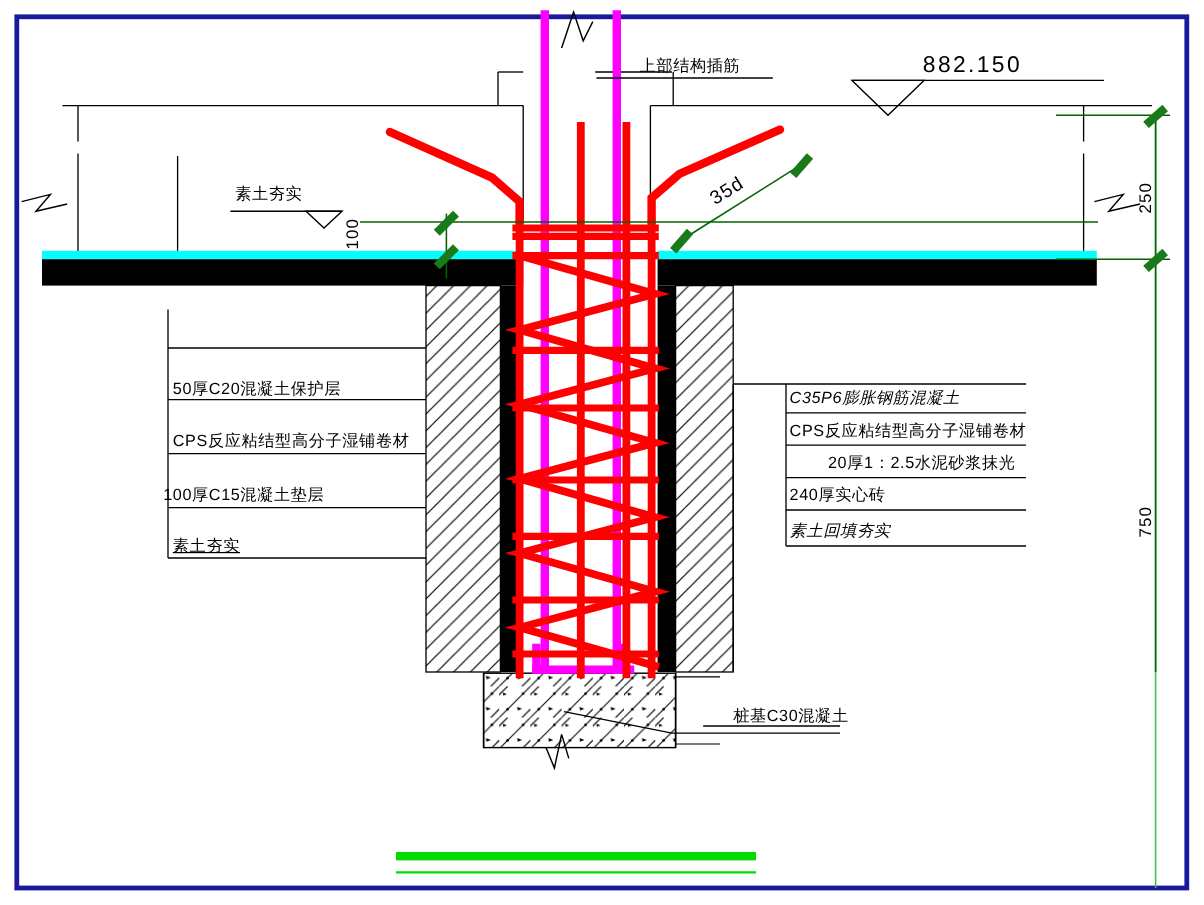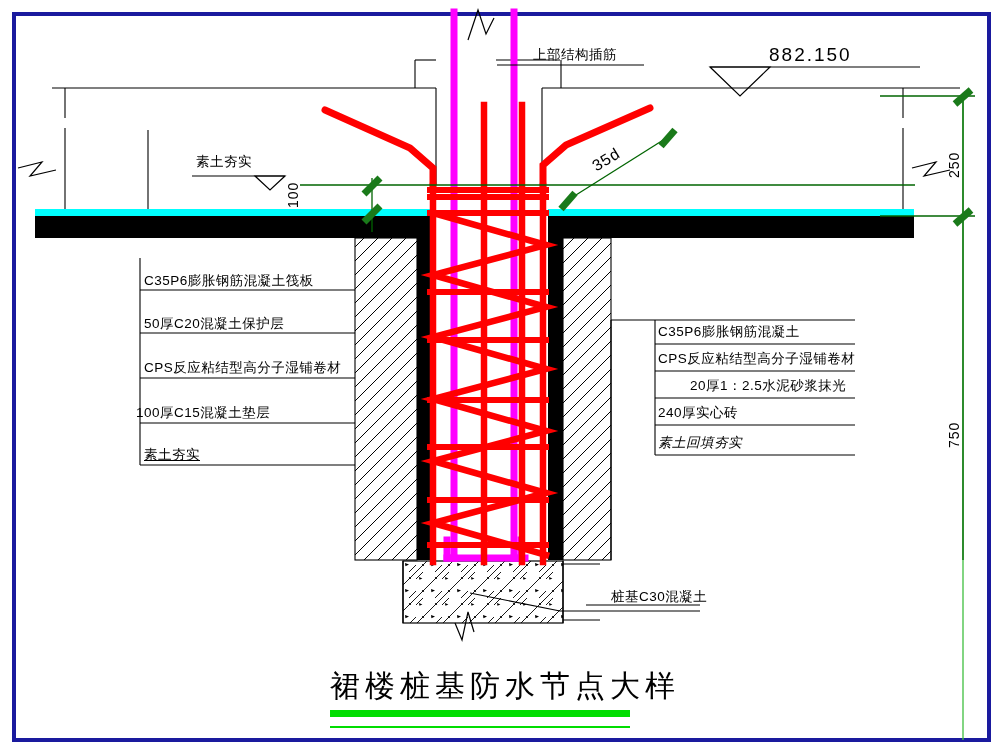--- a/index.html
+++ b/index.html
@@ -220,27 +220,25 @@
   <div class="lbl cnote" style="left:589px;top:588px;margin-left:22px;">桩基C30混凝土</div>
 
   <div class="lbl dim rot90" style="left:285px;top:208px;">100</div>
 
   <div class="lbl dim rot90" style="left:946px;top:178px;">250</div>
 
   <div class="lbl dim rot90" style="left:946px;top:448px;">750</div>
 
   <div class="lbl dim" style="left:589px;top:160px;transform:rotate(-32deg);transform-origin:left top;font-size:16px;">35d</div>
 
-  <div class="lbl cnote" style="left:144px;top:272px;">C35P6膨胀钢筋混凝土筏板</div>
   <div class="lbl cnote" style="left:144px;top:315px;">50厚C20混凝土保护层</div>
   <div class="lbl cnote" style="left:144px;top:359px;">CPS反应粘结型高分子湿铺卷材</div>
   <div class="lbl cnote" style="left:136px;top:404px;">100厚C15混凝土垫层</div>
   <div class="lbl cnote" style="left:144px;top:446px;text-decoration:underline;">素土夯实</div>
 
-  <div class="lbl cnote" style="left:658px;top:323px;">C35P6膨胀钢筋混凝土</div>
+  <div class="lbl cnote" style="left:658px;top:323px;font-style:italic;">C35P6膨胀钢筋混凝土</div>
   <div class="lbl cnote" style="left:658px;top:350px;">CPS反应粘结型高分子湿铺卷材</div>
   <div class="lbl cnote" style="left:690px;top:377px;text-align:right;">20厚1：2.5水泥砂浆抹光</div>
   <div class="lbl cnote" style="left:658px;top:404px;">240厚实心砖</div>
   <div class="lbl cnote" style="left:658px;top:434px;font-style:italic;">素土回填夯实</div>
 
-  <div class="lbl title" style="left:330px;top:666px;">裙楼桩基防水节点大样</div>
 
 </div>
 
 </body></html>

